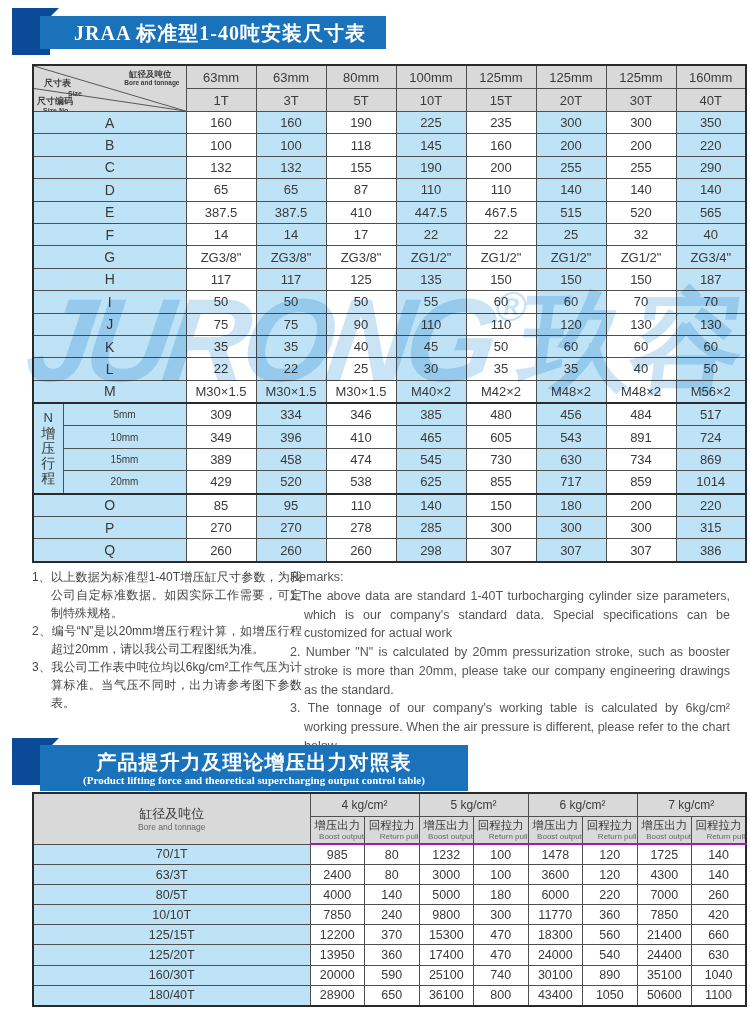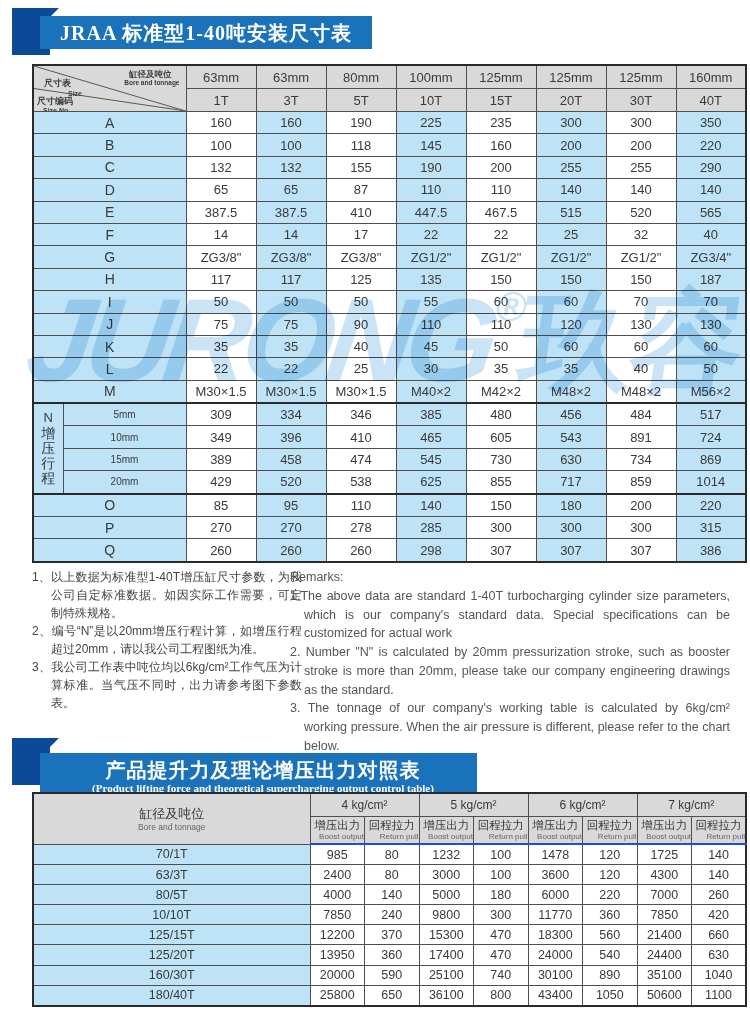--- a/index.html
+++ b/index.html
@@ -7,23 +7,23 @@
         font-family:"Liberation Sans",sans-serif;color:#3a3a3a;}
 
   
   .banner{position:absolute;left:12px;}
   .flag-square{position:absolute;left:0;top:0;width:38px;height:47px;background:#0b4a96;}
   .flag-notch{position:absolute;left:38px;top:0;width:0;height:0;
               border-top:9px solid #0b4a96;border-right:9px solid transparent;}
   .banner-body{position:absolute;left:28px;background:#1a72bb;color:#fff;text-align:center;
                font-family:"Liberation Serif",serif;font-weight:bold;}
   #b1{top:8px;}
-  #b1 .banner-body{top:8px;width:328px;padding:5px 2px 4px 2px;}
+  #b1 .banner-body{top:8px;width:328px;padding:5px 2px 4px 16px;}
   #b2{top:738px;}
-  #b2 .banner-body{top:15px;width:424px;padding:5px 2px 4px 11px;}
+  #b2 .banner-body{top:7px;width:424px;padding:5px 2px 4px 2px;}
   .banner-cn{font-size:20px;letter-spacing:1px;line-height:24px;white-space:nowrap;}
   .banner-en{font-size:11px;line-height:13px;white-space:nowrap;}
 
   
   table.t{border-collapse:collapse;table-layout:fixed;position:absolute;background:#fff;}
   table.t td,table.t th{border:1px solid #4f4f4f;text-align:center;vertical-align:middle;
                         padding:0;overflow:hidden;white-space:nowrap;}
   th.g{background:#d9d9d9;font-weight:normal;font-size:13px;color:#3a3a3a;}
   .lbl{background:#bee3f6;}
   .cw{background:#ffffff;}
@@ -56,21 +56,21 @@
   #rcn{left:32px;width:270px;font-size:12px;color:#444;text-align:justify;}
   #ren{left:290px;width:440px;font-size:12.5px;color:#555;text-align:justify;}
   #rcn .item{padding-left:19px;text-indent:-19px;margin:0;}
   #ren .item{padding-left:14px;text-indent:-14px;margin:0;}
   .rtitle{margin:0;}
 
   
   #table2{left:32px;top:792px;width:713px;border:2px solid #2a2a2a;}
   #table2 th{font-size:12px;}
   #t2-press th{height:22px;}
-  #t2-subs th{height:26px;border-bottom:2px solid #1d4ed8;}
+  #t2-subs th{height:26px;border-bottom:2px solid #a21caf;}
   #t2-subs .sub-en{font-size:8px;color:#666;line-height:9px;font-weight:normal;text-align:right;}
   #t2-subs .sub-cn{font-size:11.5px;line-height:13px;}
   #table2 td{height:19.1px;font-size:12.5px;}
   .t2corner{background:#d9d9d9;}
   .t2corner .cc1{font-size:13px;line-height:16px;color:#3a3a3a;}
   .t2corner .cc2{font-size:8.5px;line-height:10px;color:#666;}
 
   
   #wm{position:absolute;left:28px;top:248px;width:718px;height:190px;overflow:hidden;
       pointer-events:none;z-index:3;mix-blend-mode:multiply;
@@ -525,21 +525,21 @@
           <td class="cw">590</td>
           <td class="cw">25100</td>
           <td class="cw">740</td>
           <td class="cw">30100</td>
           <td class="cw">890</td>
           <td class="cw">35100</td>
           <td class="cw">1040</td>
         </tr>
         <tr>
           <td class="lbl">180/40T</td>
-          <td class="cw">25800</td>
+          <td class="cw">28900</td>
           <td class="cw">650</td>
           <td class="cw">36100</td>
           <td class="cw">800</td>
           <td class="cw">43400</td>
           <td class="cw">1050</td>
           <td class="cw">50600</td>
           <td class="cw">1100</td>
         </tr>
       </tbody>
   </table>

